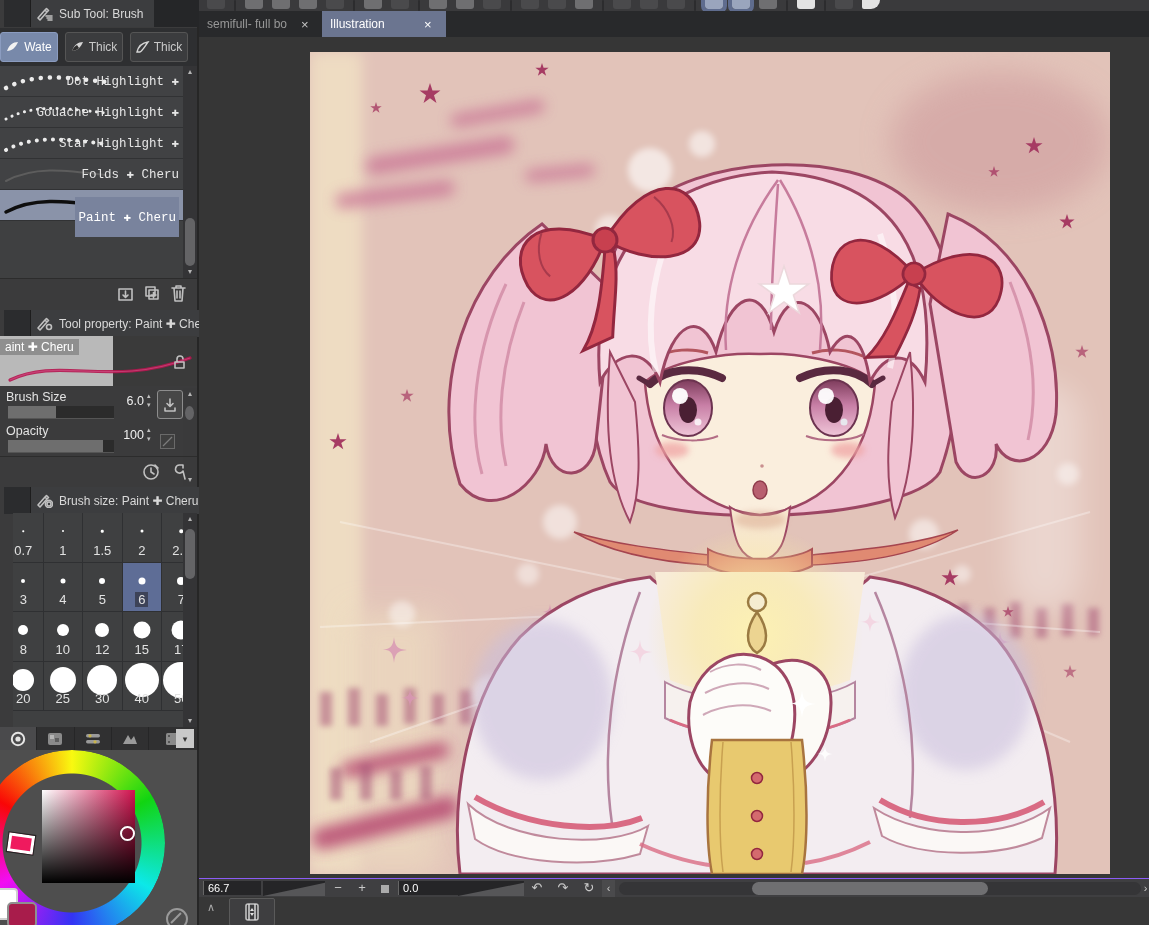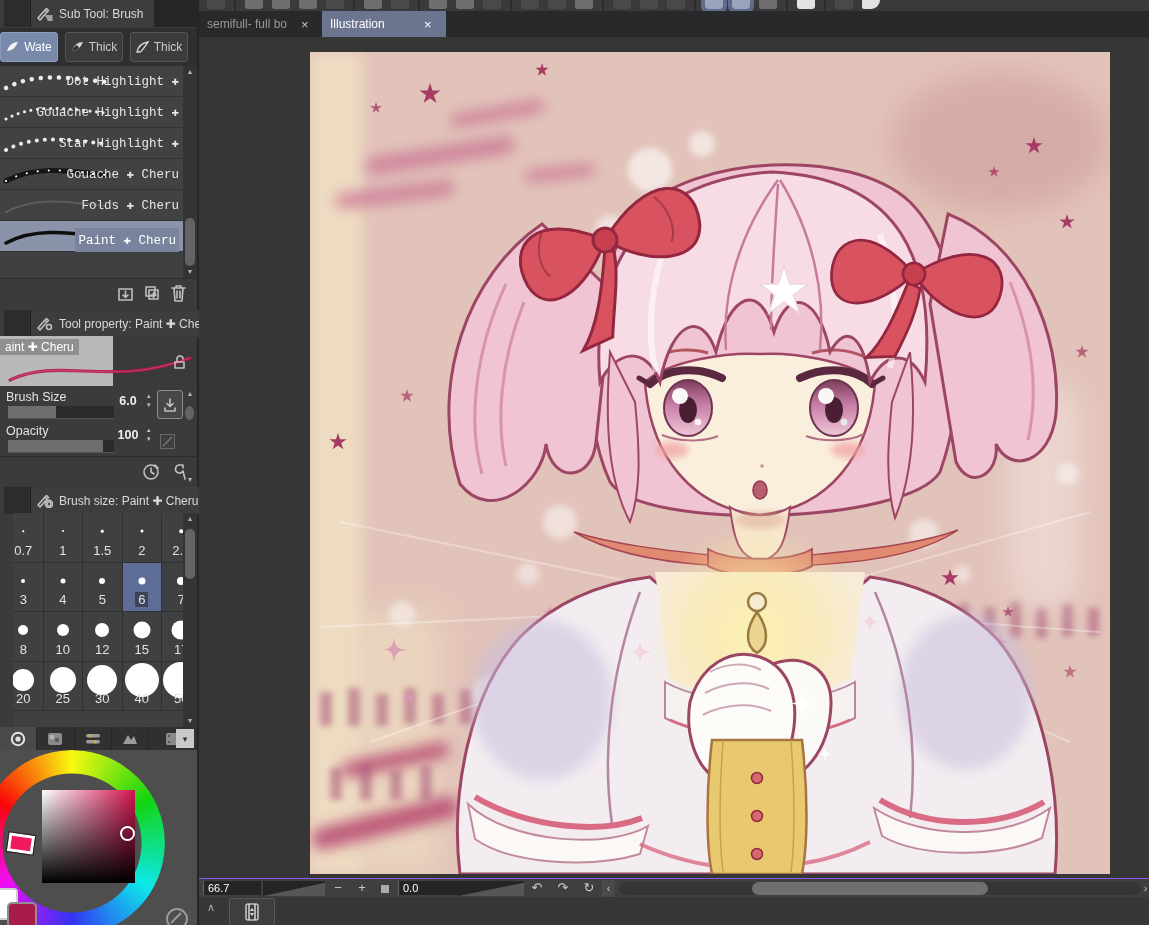--- a/index.html
+++ b/index.html
@@ -14,35 +14,35 @@
   
   .presets{position:absolute;left:0;top:28px;width:197px;height:38px;background:#2e2f31;display:flex;gap:7px;padding:4px 0 0 0;box-sizing:border-box;}
   .preset{width:58px;height:30px;border-radius:3px;background:#3b3c3e;border:1px solid #555;display:flex;align-items:center;justify-content:center;gap:4px;color:#c9c9c9;box-sizing:border-box;overflow:hidden;}
   .preset.sel{background:#7889aa;border-color:#8b9cc0;color:#fff;}
   
   .blist{position:absolute;left:0;top:66px;width:197px;height:212px;background:#3f4041;}
   .brow{position:relative;width:183px;height:30px;border-bottom:1px solid #313234;background:#414244;font-family:Liberation Mono, monospace;}
   .brow.sel{background:#8a93a9;}
   .brow svg{position:absolute;left:0;top:2px;}
   .brow .blabel{position:absolute;right:4px;top:7px;color:#e6e6e6;font-size:12.5px;}
-  .brow.sel .blabel{background:#79839d;color:#fff;padding:4px 3px;}
+  .brow.sel .blabel{background:#79839d;color:#fff;padding:12px 3px;}
   .vscroll{position:absolute;right:0;width:14px;background:#343436;display:flex;flex-direction:column;align-items:center;font-size:8px;color:#b5b5b5;}
   .vthumb{position:absolute;left:2px;width:10px;background:#646466;border-radius:5px;}
   .sarrow{height:12px;line-height:12px;cursor:pointer;}
   
   .lactions{position:absolute;left:0;top:278px;width:197px;height:30px;background:#3b3b3c;border-top:1px solid #2c2c2c;display:flex;justify-content:flex-end;align-items:center;gap:8px;padding-right:10px;box-sizing:border-box;}
   
   .tp-preview{position:absolute;left:0;top:336px;width:197px;height:50px;background:#3a3a3a;}
   .tp-preview .gbox{position:absolute;left:0;top:0;width:113px;height:50px;background:#b9b9b9;}
   .tp-chip{position:absolute;left:0;top:3px;background:#8f8f8f;color:#fff;padding:1px 5px;font-size:12px;}
   .prow{position:absolute;left:0;width:183px;height:34px;}
   .prow .plabel{position:absolute;left:6px;top:2px;color:#e3e3e3;font-size:12.5px;}
   .ptrack{position:absolute;left:8px;top:18px;width:106px;height:12px;background:#2b2b2b;border-bottom:1px solid #555;}
   .pfill{height:100%;background:#6e6e6e;}
-  .pval{position:absolute;left:112px;top:6px;width:32px;text-align:center;color:#efefef;font-size:12.5px;font-weight:bold;}
+  .pval{position:absolute;left:112px;top:6px;width:32px;text-align:right;color:#efefef;font-size:12.5px;}
   .spin{position:absolute;left:147px;top:3px;display:flex;flex-direction:column;font-size:7px;color:#c2c2c2;line-height:9px;}
   .tpbtn{position:absolute;left:157px;top:2px;width:24px;height:27px;background:#474747;border:1px solid #8d8d8d;border-radius:3px;display:flex;align-items:center;justify-content:center;}
   
   .grid{position:absolute;left:-9px;top:513px;width:198px;height:214px;background:#3f4041;display:grid;grid-template-columns:repeat(5,39.5px);grid-auto-rows:49.5px;}
   .cell{border-right:1px solid #2f3032;border-bottom:1px solid #2f3032;position:relative;}
   .cell.sel{background:#5e6d96;}
   .dot{position:absolute;left:50%;top:18px;transform:translate(-50%,-50%);background:#fff;border-radius:50%;}
   .clabel{position:absolute;left:0;right:0;bottom:4px;text-align:center;color:#e2e2e2;font-size:13px;}
   .cell.sel .clabel span{background:rgba(55,60,78,.85);padding:0 3px;}
   
@@ -145,27 +145,20 @@
           <svg width="112" height="26" viewBox="0 0 112 26">
             <path d="M6,20 C34,5 64,9 106,14" fill="none" stroke="#ececec" stroke-width="3" stroke-linecap="round" stroke-dasharray="0.1 6.5"></path>
           </svg>
     <span class="blabel">Gouache Highlight ✚</span>
         </div>
         <div class="brow">
           <svg width="112" height="26" viewBox="0 0 112 26">
             <path d="M6,20 C34,5 64,9 106,14" fill="none" stroke="#ececec" stroke-width="4" stroke-linecap="round" stroke-dasharray="0.1 8"></path>
           </svg>
     <span class="blabel">Star Highlight ✚</span>
-        </div>
-        <div class="brow">
-          <svg width="112" height="26" viewBox="0 0 112 26">
-            <path d="M6,20 C34,5 64,9 106,14" fill="none" stroke="#161616" stroke-width="5" stroke-linecap="round"></path>
-            <path d="M6,20 C34,5 64,9 106,14" fill="none" stroke="#ffffff" stroke-width="2" stroke-linecap="round" stroke-dasharray="0.1 11"></path>
-          </svg>
-    <span class="blabel">Gouache ✚ Cheru</span>
         </div>
         <div class="brow">
           <svg width="112" height="26" viewBox="0 0 112 26">
             <path d="M6,20 C34,5 64,9 106,14" fill="none" stroke="#5d5d5d" stroke-width="2" stroke-linecap="round"></path>
           </svg>
     <span class="blabel">Folds ✚ Cheru</span>
         </div>
         <div class="brow sel">
           <svg width="112" height="26" viewBox="0 0 112 26">
             <path d="M6,20 C34,5 64,9 106,14" fill="none" stroke="#0e0e0e" stroke-width="3.5" stroke-linecap="round"></path>

